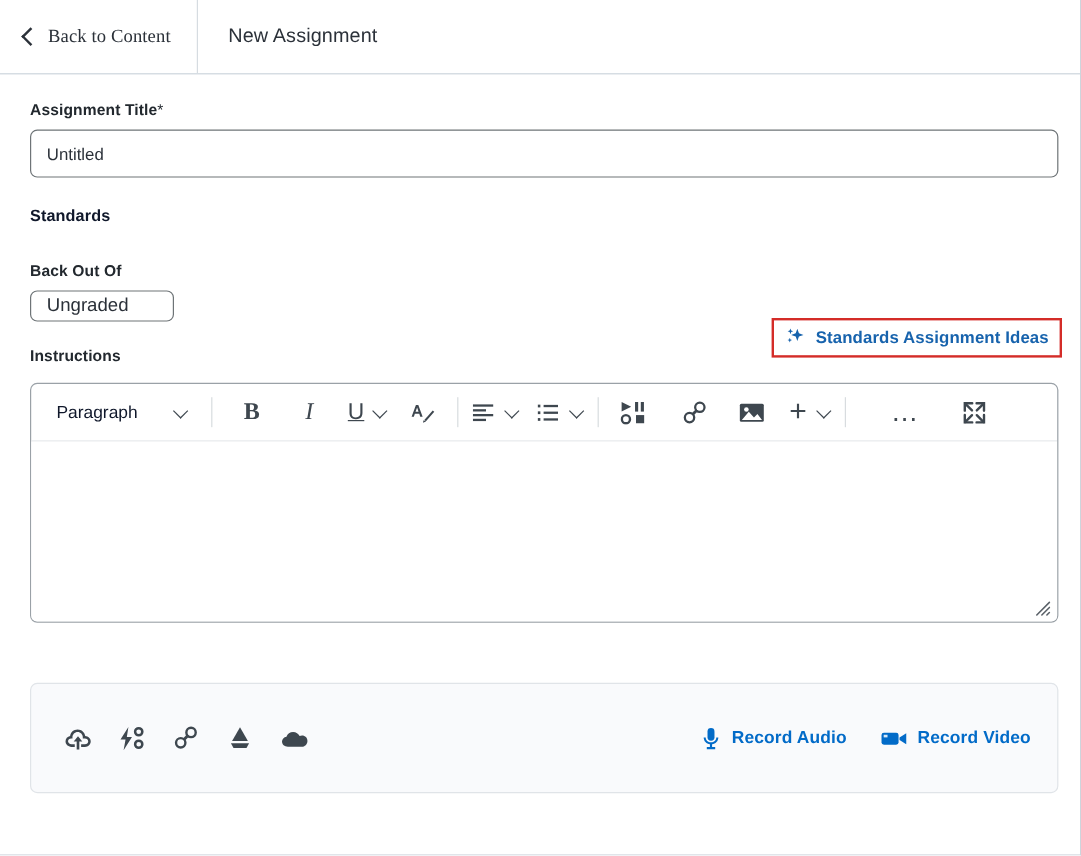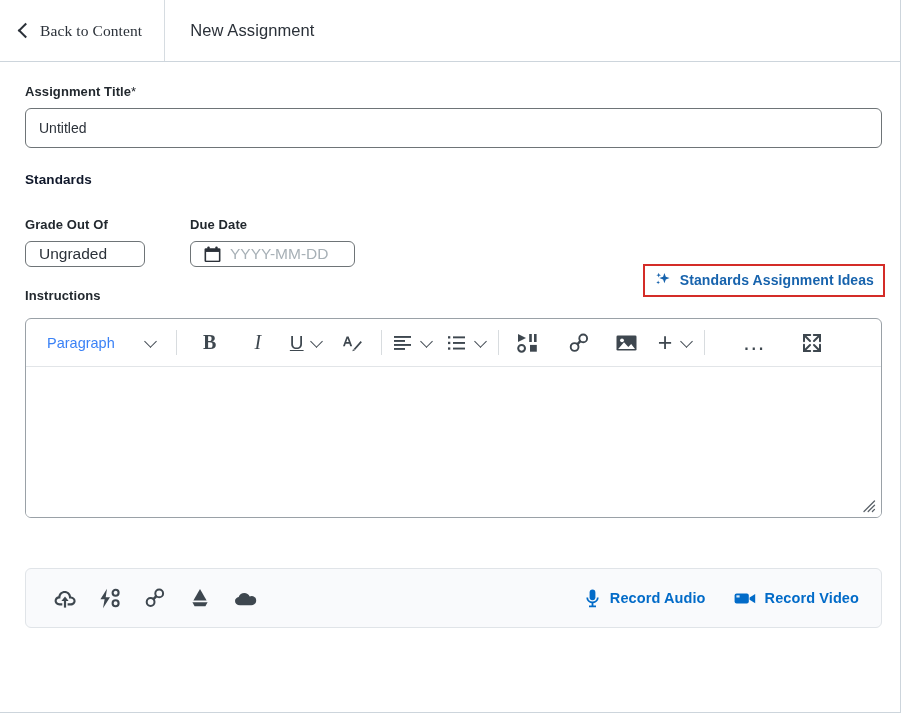--- a/index.html
+++ b/index.html
@@ -182,21 +182,21 @@
     min-width: 34px;
     border-radius: 4px;
     cursor: pointer;
     color: #3e474f;
   }
   .tb-para {
     min-width: 0;
     padding: 0 8px 0 9px;
     gap: 30px;
     font-size: 14.5px;
-    color: #3b82f6;
+    color: #0f172a;
     text-align: center;
   }
   .tb-sep {
     width: 1px; height: 25px;
     background: #d8dcdf;
     margin: 0 12px;
   }
   .chev {
     display: inline-block;
     width: 11px; height: 11px;
@@ -229,21 +229,21 @@
     position: absolute;
     right: 5px; bottom: 4px;
     width: 16px; height: 16px;
     cursor: nwse-resize;
   }
 
   
   .attach-bar {
     margin-top: 50px;
     width: 857px;
-    height: 60px;
+    height: 92px;
     border: 1px solid #e0e4e8;
     border-radius: 6px;
     background: #f9fafc;
     display: flex;
     align-items: center;
     padding: 0 22px 0 26px;
     text-align: center;
   }
   .attach-icons { display: flex; align-items: center; gap: 19px; }
   .attach-btn {
@@ -285,35 +285,23 @@
       <span>Assignment Title</span><span class="req">*</span>
     </div>
     <div class="text-input">
       <span>Untitled</span>
     </div>
 
     <div><span class="link">Standards</span></div>
 
     <div class="row-fields">
       <div class="col-grade">
-        <div class="field-label">Grade Out Of</div>
+        <div class="field-label">Back Out Of</div>
         <div class="small-input grade-input">
           <span>Ungraded</span>
-        </div>
-      </div>
-      <div class="col-due">
-        <div class="field-label">Due Date</div>
-        <div class="small-input date-input">
-          <svg class="cal-icon" viewBox="0 0 16 16" fill="#2b3139">
-            <rect x="0.5" y="2" width="15" height="13" rx="1.2"></rect>
-            <rect x="2" y="5.6" width="12" height="8.2" fill="#ffffff"></rect>
-            <rect x="3.2" y="0.4" width="2.1" height="3.4" rx="0.8"></rect>
-            <rect x="10.7" y="0.4" width="2.1" height="3.4" rx="0.8"></rect>
-          </svg>
-          <span class="date-ph">YYYY-MM-DD</span>
         </div>
       </div>
     </div>
 
     <div class="instr-row">
       <div class="field-label instr-label">Instructions</div>
       <div class="gen-wrap">
         <svg class="sparkle-icon" viewBox="0 0 20 20" fill="#1763ad">
           <path d="M11.6 2.2 L13.1 6.4 L17.3 7.9 L13.1 9.4 L11.6 13.6 L10.1 9.4 L5.9 7.9 L10.1 6.4 Z"></path>
           <path d="M5.2 2.0 L5.9 3.9 L7.8 4.6 L5.9 5.3 L5.2 7.2 L4.5 5.3 L2.6 4.6 L4.5 3.9 Z"></path>

